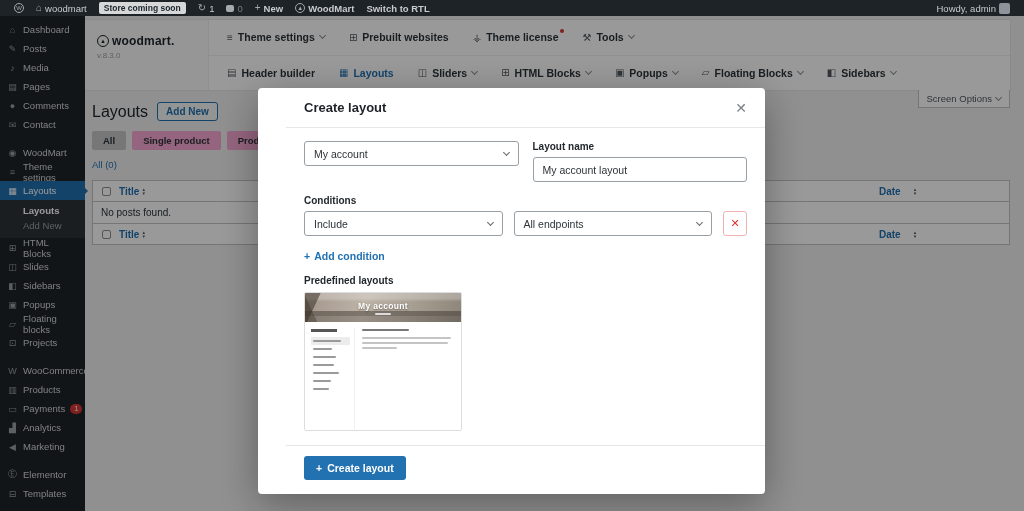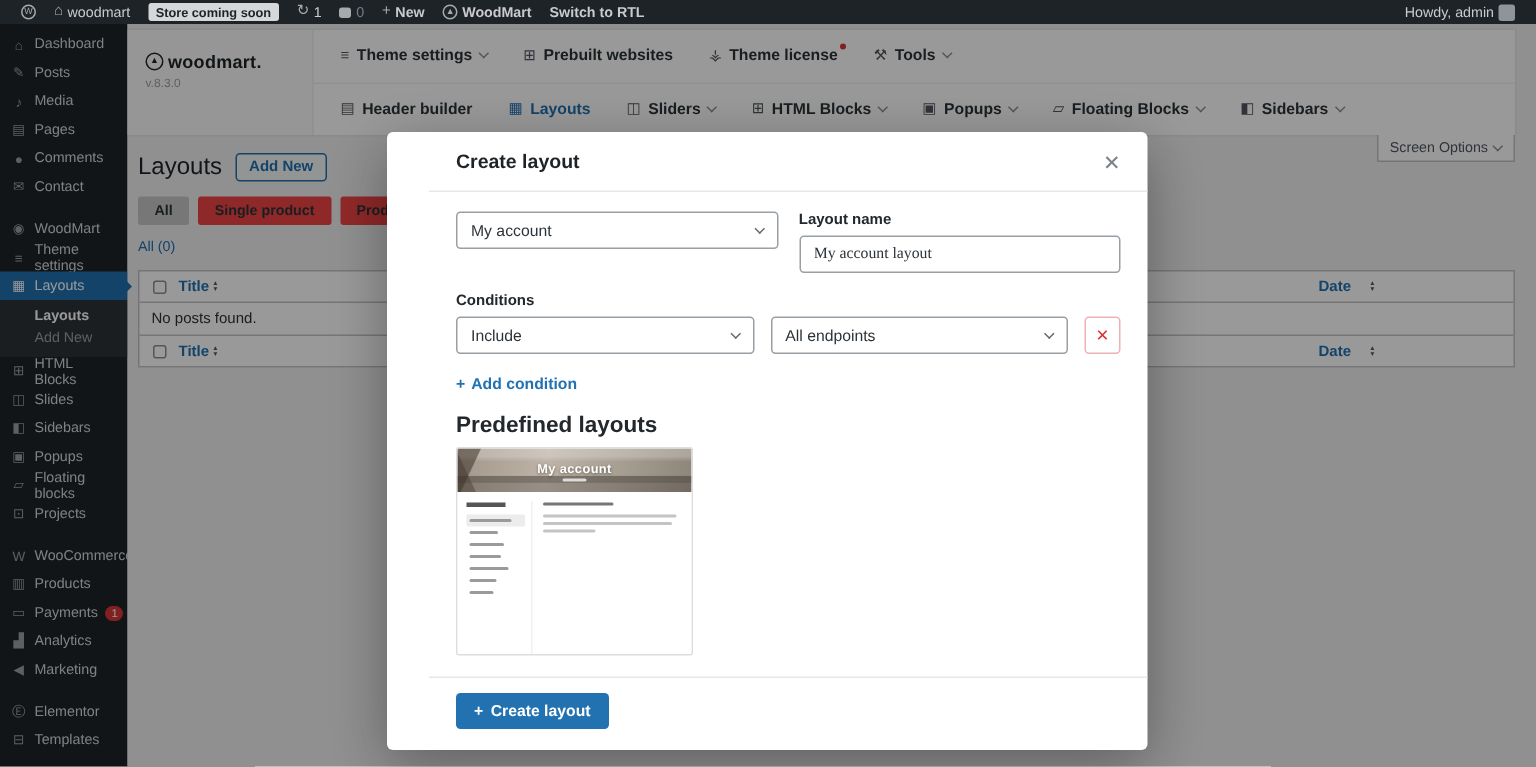--- a/index.html
+++ b/index.html
@@ -56,21 +56,21 @@
   .red-dot { position:absolute; top:-2px; right:-5px; width:4px; height:4px; background:#d63638; border-radius:50%; }
 
   #screen-options { position:absolute; top:74px; right:14px; background:#fff; border:1px solid #c3c4c7; border-top:none;
                     font-size:9.5px; color:#50575e; padding:3px 8px; cursor:pointer; display:flex; gap:4px; align-items:center; }
 
   #page-head { display:flex; align-items:center; gap:9px; margin:12px 0 0 7px; }
   #page-title { font-size:16px; font-weight:normal; color:#1d2327; }
   #add-new-btn { font-size:10px; color:#2271b1; border:1px solid #2271b1; background:#f6f7f7; border-radius:3px;
                  padding:3px 8px; cursor:pointer; font-weight:bold; }
   #tabs { display:flex; gap:6px; margin:10px 0 0 7px; }
-  .tab { background:#ef4444; color:#2c3338; font-size:9.5px; font-weight:bold; padding:4px 11px; border-radius:2px; cursor:pointer; }
+  .tab { background:#f9a8d4; color:#2c3338; font-size:9.5px; font-weight:bold; padding:4px 11px; border-radius:2px; cursor:pointer; }
   .tab.active { background:#c6c7c9; }
   #filter-link { margin:9px 0 0 7px; font-size:9.5px; color:#2271b1; cursor:pointer; display:inline-block; }
 
   #list-table { margin:8px 14px 0 7px; border:1px solid #c3c4c7; background:#fff; font-size:10px; }
   .lt-row { display:flex; align-items:center; height:21px; }
   .lt-head { border-bottom:1px solid #c3c4c7; }
   .lt-foot { border-top:1px solid #c3c4c7; }
   .lt-cb-col { width:26px; flex:none; display:flex; justify-content:center; }
   .lt-cb { width:9px; height:9px; border:1px solid #8c8f94; border-radius:2px; background:#fff; cursor:pointer; }
   .lt-title-col { flex:1; color:#2271b1; font-weight:bold; display:flex; align-items:center; gap:3px; cursor:pointer; }
@@ -86,25 +86,25 @@
   #modal-title { font-size:13px; font-weight:bold; color:#1d2327; }
   #modal-close { font-size:14px; color:#7b8288; cursor:pointer; line-height:1; }
   #modal-body { padding:13px 18px 4px; }
   .field-label { font-size:10px; font-weight:bold; color:#23282d; margin-bottom:5px; }
   .grid-2 { display:grid; grid-template-columns:1fr 1fr; gap:14px; margin-bottom:13px; }
   .grid-cond { display:grid; grid-template-columns:1fr 1fr 24px; gap:11px; margin-bottom:10px; }
   .control { height:25px; border:1px solid #98a0a6; border-radius:3px; padding:0 9px; font-size:10.5px; color:#2c3338;
              display:flex; align-items:center; background:#fff; cursor:pointer; }
   .control.select { justify-content:space-between; }
   .control .chev { border-color:#646970; }
-  input.control { width:100%; cursor:text; font-family:Liberation Serif, serif; }
+  input.control { width:100%; cursor:text; font-family:Liberation Sans, sans-serif; }
   .x-btn { width:24px; height:25px; border:1px solid #efb2b3; border-radius:3px; background:#fff; color:#d63638;
            font-size:11px; display:flex; align-items:center; justify-content:center; cursor:pointer; }
   #add-condition { display:inline-flex; gap:4px; align-items:center; font-size:10.5px; font-weight:bold; color:#2271b1; cursor:pointer; margin-bottom:13px; }
-  #predef-label { font-size:15px; font-weight:bold; color:#23282d; margin-bottom:6px; }
+  #predef-label { font-size:10px; font-weight:bold; color:#23282d; margin-bottom:6px; }
   #thumb { width:158px; border:1px solid #ddd; border-radius:2px; overflow:hidden; cursor:pointer; margin-bottom:10px; }
   #thumb-hero { height:29px; position:relative; display:flex; flex-direction:column; align-items:center; justify-content:center;
     background:
       linear-gradient(115deg, rgba(60,50,40,.55) 0 9%, rgba(0,0,0,0) 9.5%),
       linear-gradient(65deg, rgba(70,60,50,.45) 0 7%, rgba(0,0,0,0) 7.5%),
       linear-gradient(180deg, rgba(255,255,255,.25) 0 18%, rgba(0,0,0,0) 30%),
       linear-gradient(180deg, rgba(0,0,0,0) 62%, rgba(50,45,40,.45) 63% 78%, rgba(0,0,0,.2) 79%),
       linear-gradient(100deg, #a2968a, #bdb3a6 38%, #a89f93 68%, #8e857a);
   }
   #thumb-hero-title { color:#fff; font-size:8.5px; font-weight:bold; text-shadow:0 1px 2px rgba(0,0,0,.45); letter-spacing:.3px; }

